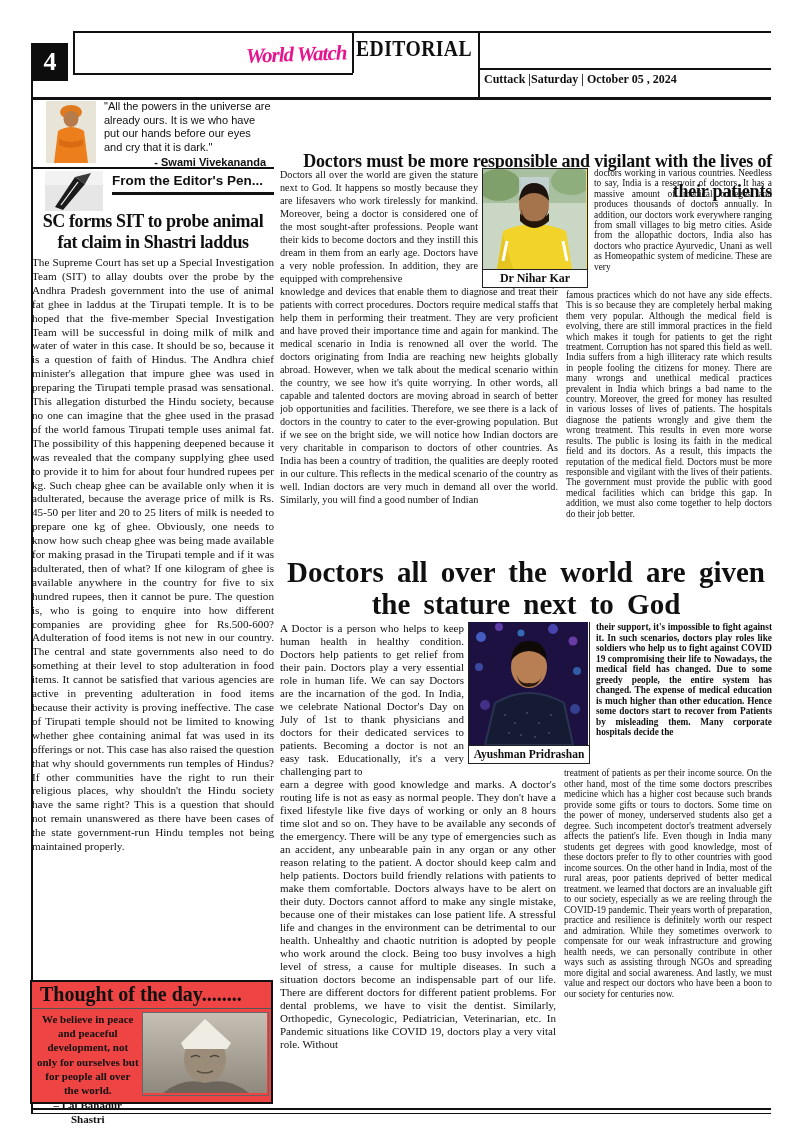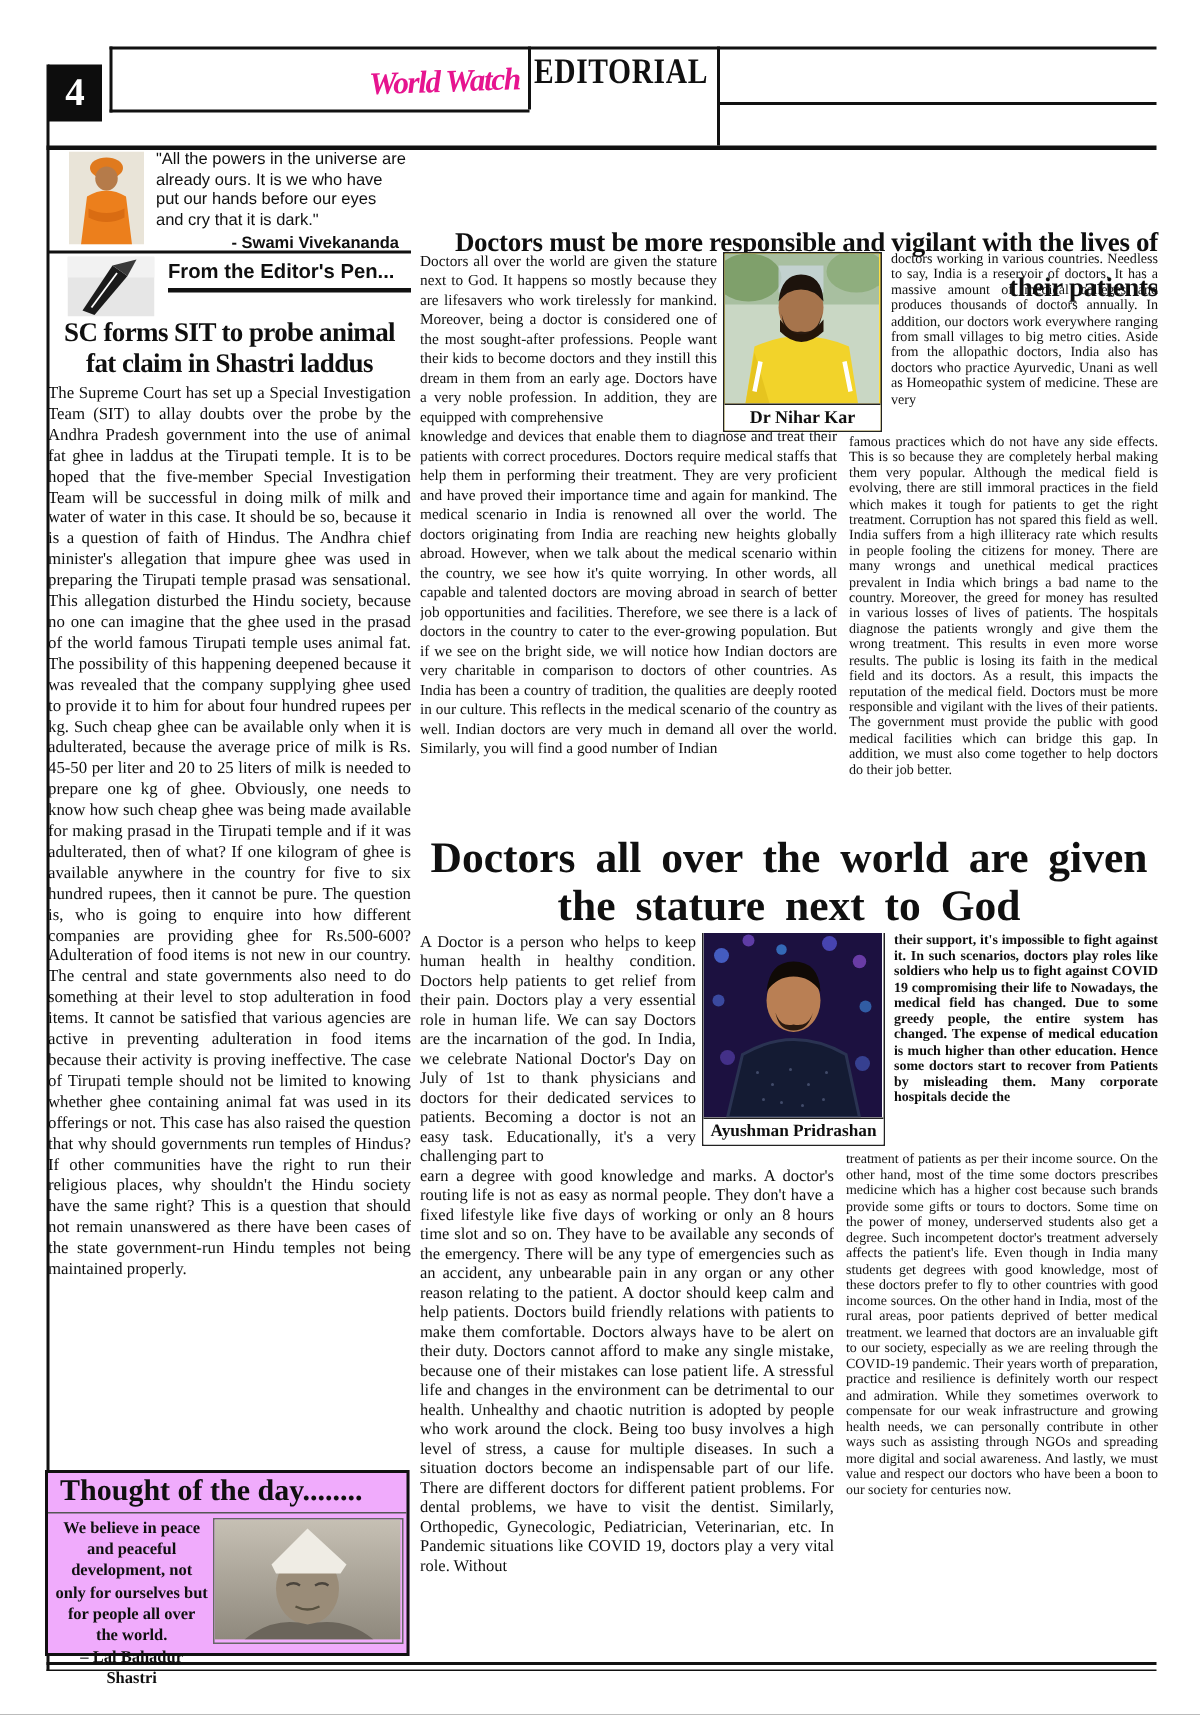--- a/index.html
+++ b/index.html
@@ -27,21 +27,21 @@
     font-size:11px;line-height:13.6px;}
   #viv-author{font-weight:bold;text-align:right;padding-right:6px;margin-top:2px;}
   #pen-title{left:112px;top:173px;width:162px;font-family:"Liberation Sans",sans-serif;
     font-weight:bold;font-size:13.5px;border-bottom:3px solid #111;padding-bottom:4px;
     white-space:nowrap;}
   #edit-headline{left:32px;top:211px;width:242px;height:44px;text-align:center;font-weight:bold;
     font-size:18px;line-height:21px;letter-spacing:-.4px;overflow:hidden;}
   #edit-body{left:32px;top:256px;width:242px;height:708px;font-size:11.2px;line-height:13.9px;
     text-align:justify;overflow:hidden;}
   #thought-box{left:30px;top:980px;width:243px;height:124px;border:2px solid #111;
-    box-sizing:border-box;background:#f0abfc;}
+    box-sizing:border-box;background:#ef4444;}
   #thought-title{font-weight:bold;font-size:20px;padding:1px 6px 2px 8px;
     border-bottom:1px solid #555;white-space:nowrap;}
   #thought-row{display:flex;padding:3px 2px 2px 5px;}
   #thought-quote{width:102px;font-weight:bold;font-size:11px;line-height:14.2px;text-align:center;}
   #thought-author{font-weight:bold;font-size:11px;margin-top:1px;}
   #shastri-photo{width:126px;height:82px;border:1px solid #666;margin-left:3px;}
   
   #a1-headline{left:280px;top:100px;width:492px;text-align:right;font-weight:bold;
     font-size:18px;line-height:30px;letter-spacing:-.2px;margin-top:46px;}
   #a1-body{left:280px;top:166px;width:492px;height:390px;overflow:hidden;}
@@ -84,20 +84,21 @@
   <div class="abs rule" style="left:352px;top:31px;width:2px;height:42px;"></div>
   <div class="abs rule" style="left:478px;top:31px;width:2px;height:66px;"></div>
   <div class="abs rule" style="left:478px;top:68px;width:293px;height:2px;"></div>
   <div class="abs rule" style="left:31px;top:97px;width:740px;height:2.5px;"></div>
 
   <div class="abs" id="page-num-box">
     <span>4</span>
   </div>
   <div class="abs" id="masthead-logo">World Watch</div>
   <div class="abs" id="editorial-title">EDITORIAL</div>
+  <div class="abs" id="dateline">Cuttack |Saturday | October 05 , 2024</div>
 
   <div class="abs" style="left:46px;top:101px;width:50px;height:62px;">
     <svg width="50" height="62" viewBox="0 0 50 62">
       <rect width="50" height="62" fill="#e9e4d8"></rect>
       <ellipse cx="25" cy="11" rx="11" ry="7" fill="#e07a1e"></ellipse>
       <ellipse cx="25" cy="18" rx="7.5" ry="8" fill="#b57b4a"></ellipse>
       <path d="M8 62 L12 30 Q25 22 38 30 L42 62 Z" fill="#ec7f1c"></path>
       <path d="M13 38 Q25 44 37 38 L37 44 Q25 50 13 44 Z" fill="#d96c12"></path>
     </svg>
   </div>

